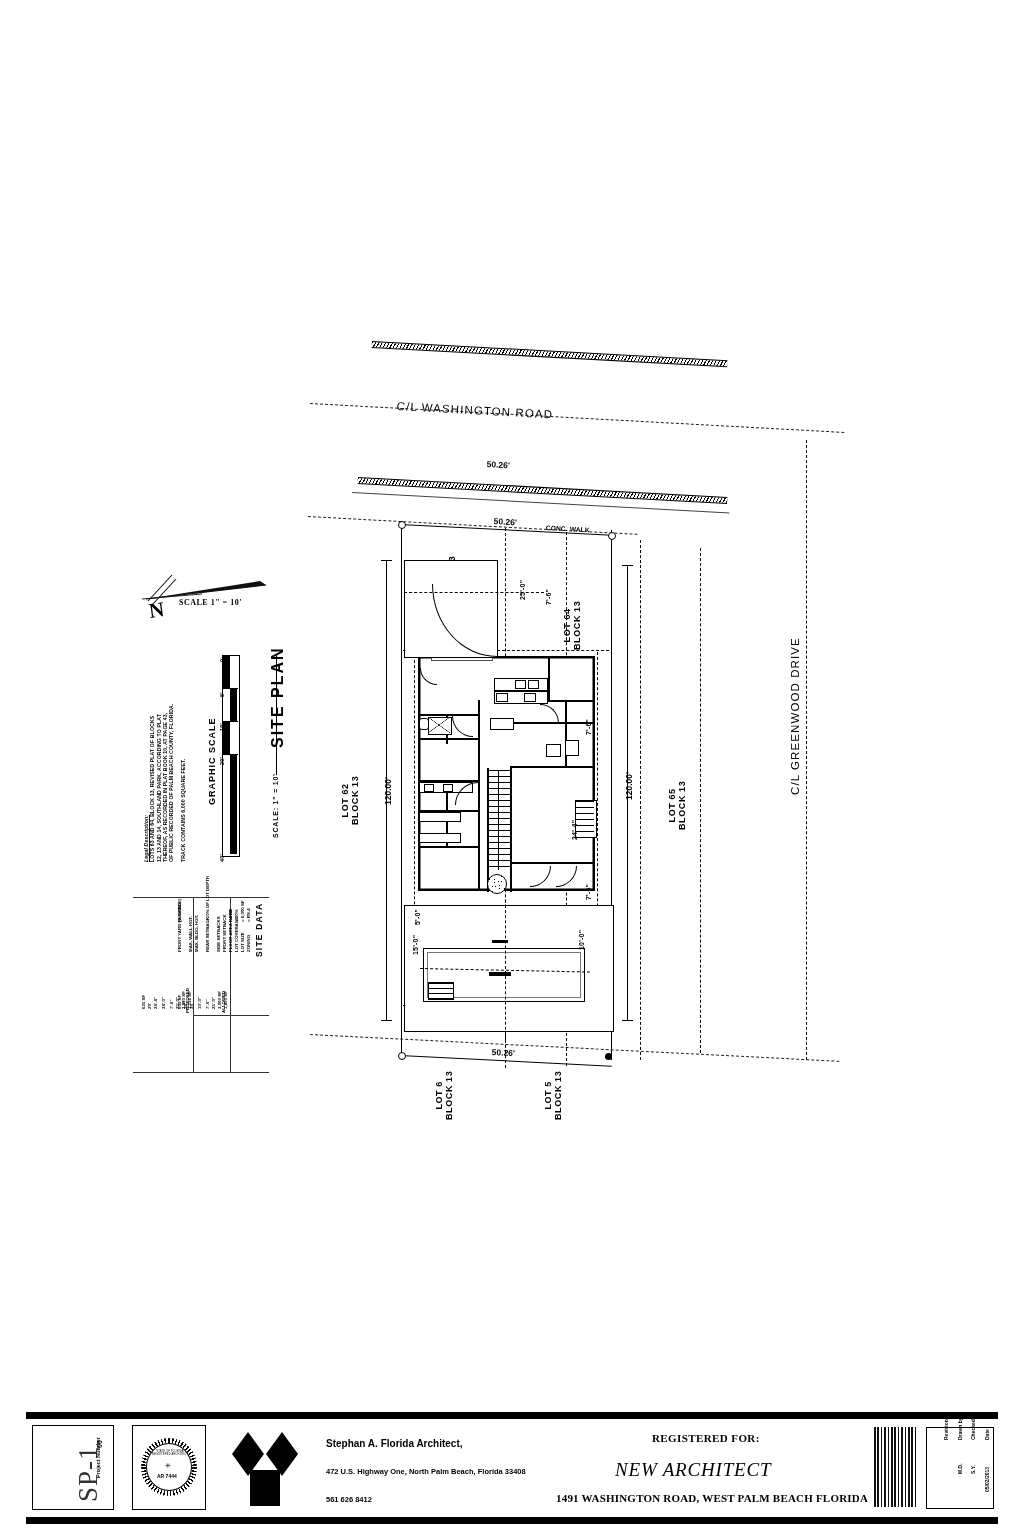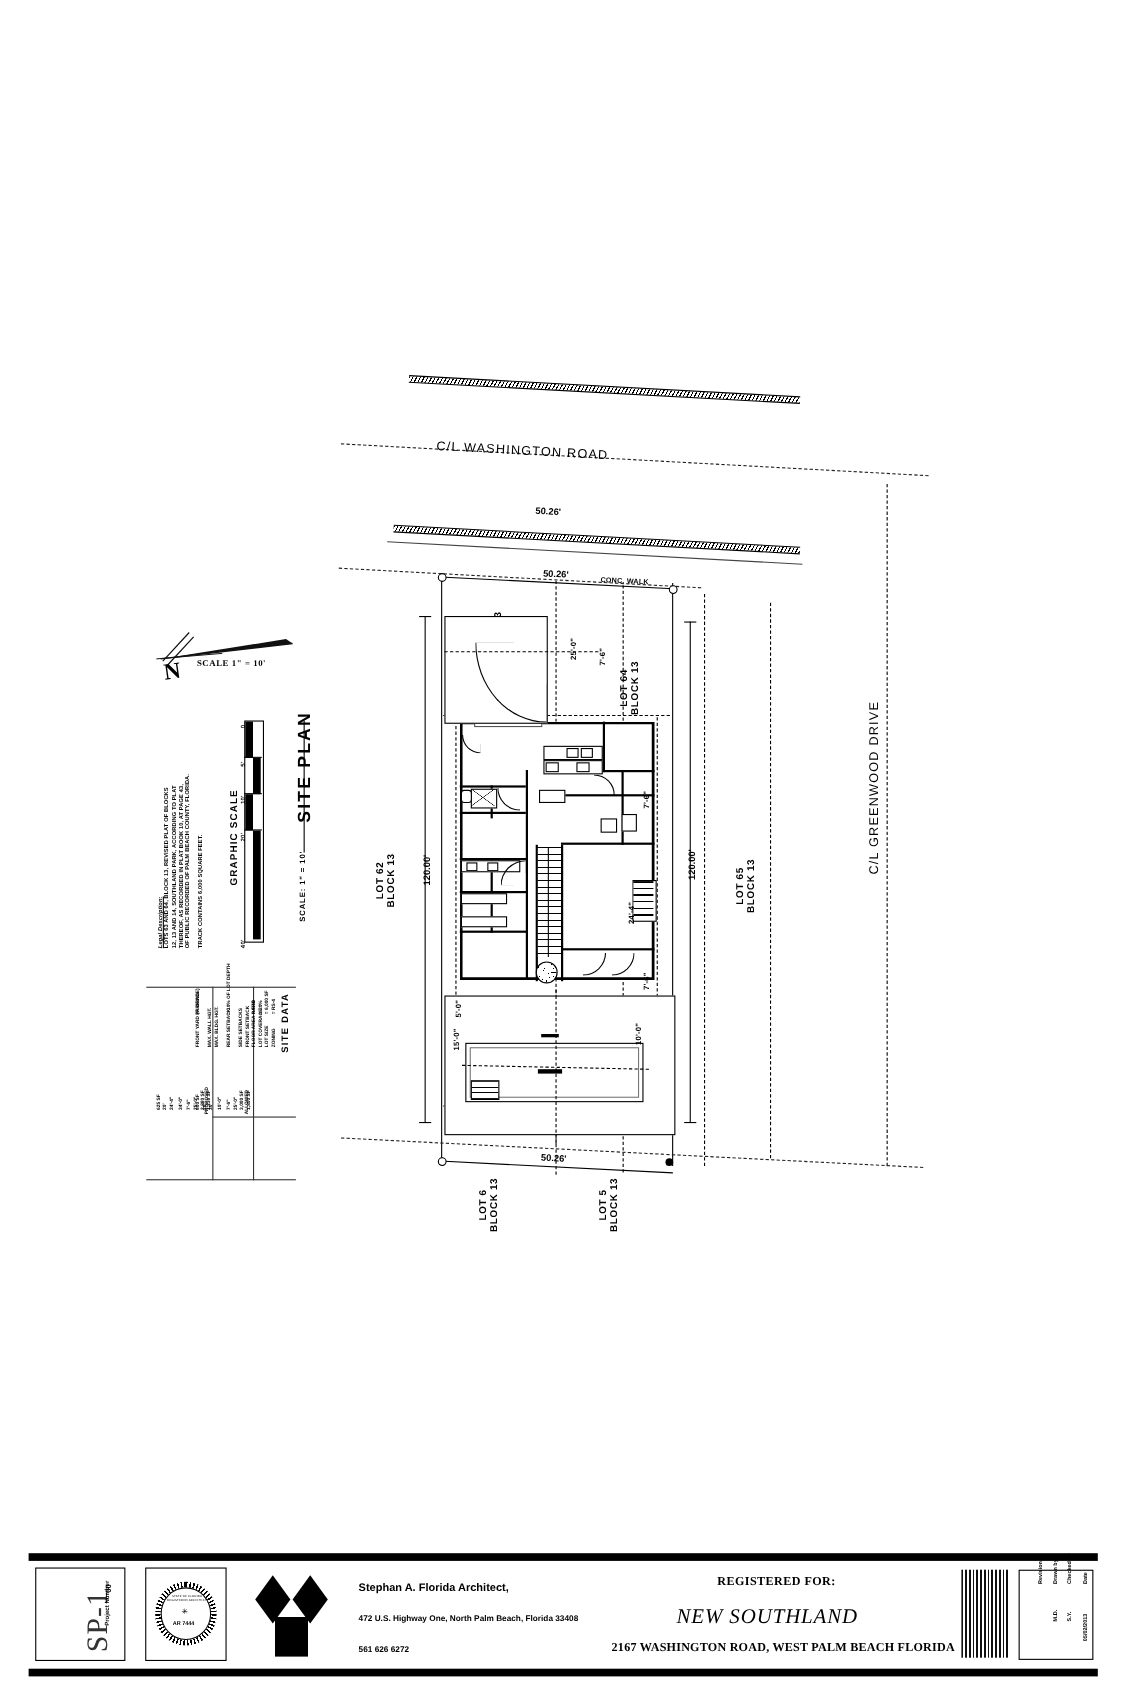--- a/index.html
+++ b/index.html
@@ -356,25 +356,25 @@
     <div class="abs" style="left:198px;top:14px;width:90px;height:84px;">
       <svg width="90" height="84" viewBox="0 0 90 84">
         <path d="M24 6 L40 28 L24 50 L8 28 Z" fill="#000"></path>
         <path d="M58 6 L74 28 L58 50 L42 28 Z" fill="#000"></path>
         <rect x="26" y="44" width="30" height="36" fill="#000"></rect>
       </svg>
     </div>
 
     <div class="tb-text" style="left:300px;top:26px;font-size:10px;font-weight:600;">Stephan A. Florida Architect,</div>
     <div class="tb-text" style="left:300px;top:55px;font-size:7.5px;font-weight:600;">472 U.S. Highway One, North Palm Beach, Florida 33408</div>
-    <div class="tb-text" style="left:300px;top:83px;font-size:7.5px;font-weight:600;">561 626 6272</div>
+    <div class="tb-text" style="left:300px;top:83px;font-size:7.5px;font-weight:600;">561 626 8412</div>
 
     <div class="tb-text serif" style="left:626px;top:20px;font-size:11px;font-weight:700;letter-spacing:.4px;">REGISTERED FOR:</div>
-    <div class="tb-text serif" style="left:589px;top:47px;font-size:19px;font-style:italic;letter-spacing:.8px;">NEW SOUTHLAND</div>
-    <div class="tb-text serif" style="left:530px;top:80px;font-size:11px;font-weight:700;letter-spacing:.2px;">2167 WASHINGTON ROAD, WEST PALM BEACH  FLORIDA</div>
+    <div class="tb-text serif" style="left:589px;top:47px;font-size:19px;font-style:italic;letter-spacing:.8px;">NEW ARCHITECT</div>
+    <div class="tb-text serif" style="left:530px;top:80px;font-size:11px;font-weight:700;letter-spacing:.2px;">1491 WASHINGTON ROAD, WEST PALM BEACH  FLORIDA</div>
 
     <div class="abs" style="left:848px;top:15px;width:44px;height:80px;
                 background:repeating-linear-gradient(to right,#111 0 1.6px,#fff 1.6px 3.4px),
                            repeating-linear-gradient(to bottom,rgba(255,255,255,.85) 0 1.2px,transparent 1.2px 4.6px);"></div>
 
     <div class="tb-cell" style="left:900px;top:15px;width:66px;height:80px;">
       <div class="txt r90" style="left:58px;top:12px;font-size:5px;font-weight:700;">Date</div>
       <div class="txt r90" style="left:58px;top:64px;font-size:5px;font-weight:700;">05/02/2013</div>
 
       <div class="txt r90" style="left:44px;top:12px;font-size:5px;font-weight:700;">Checked by</div>

